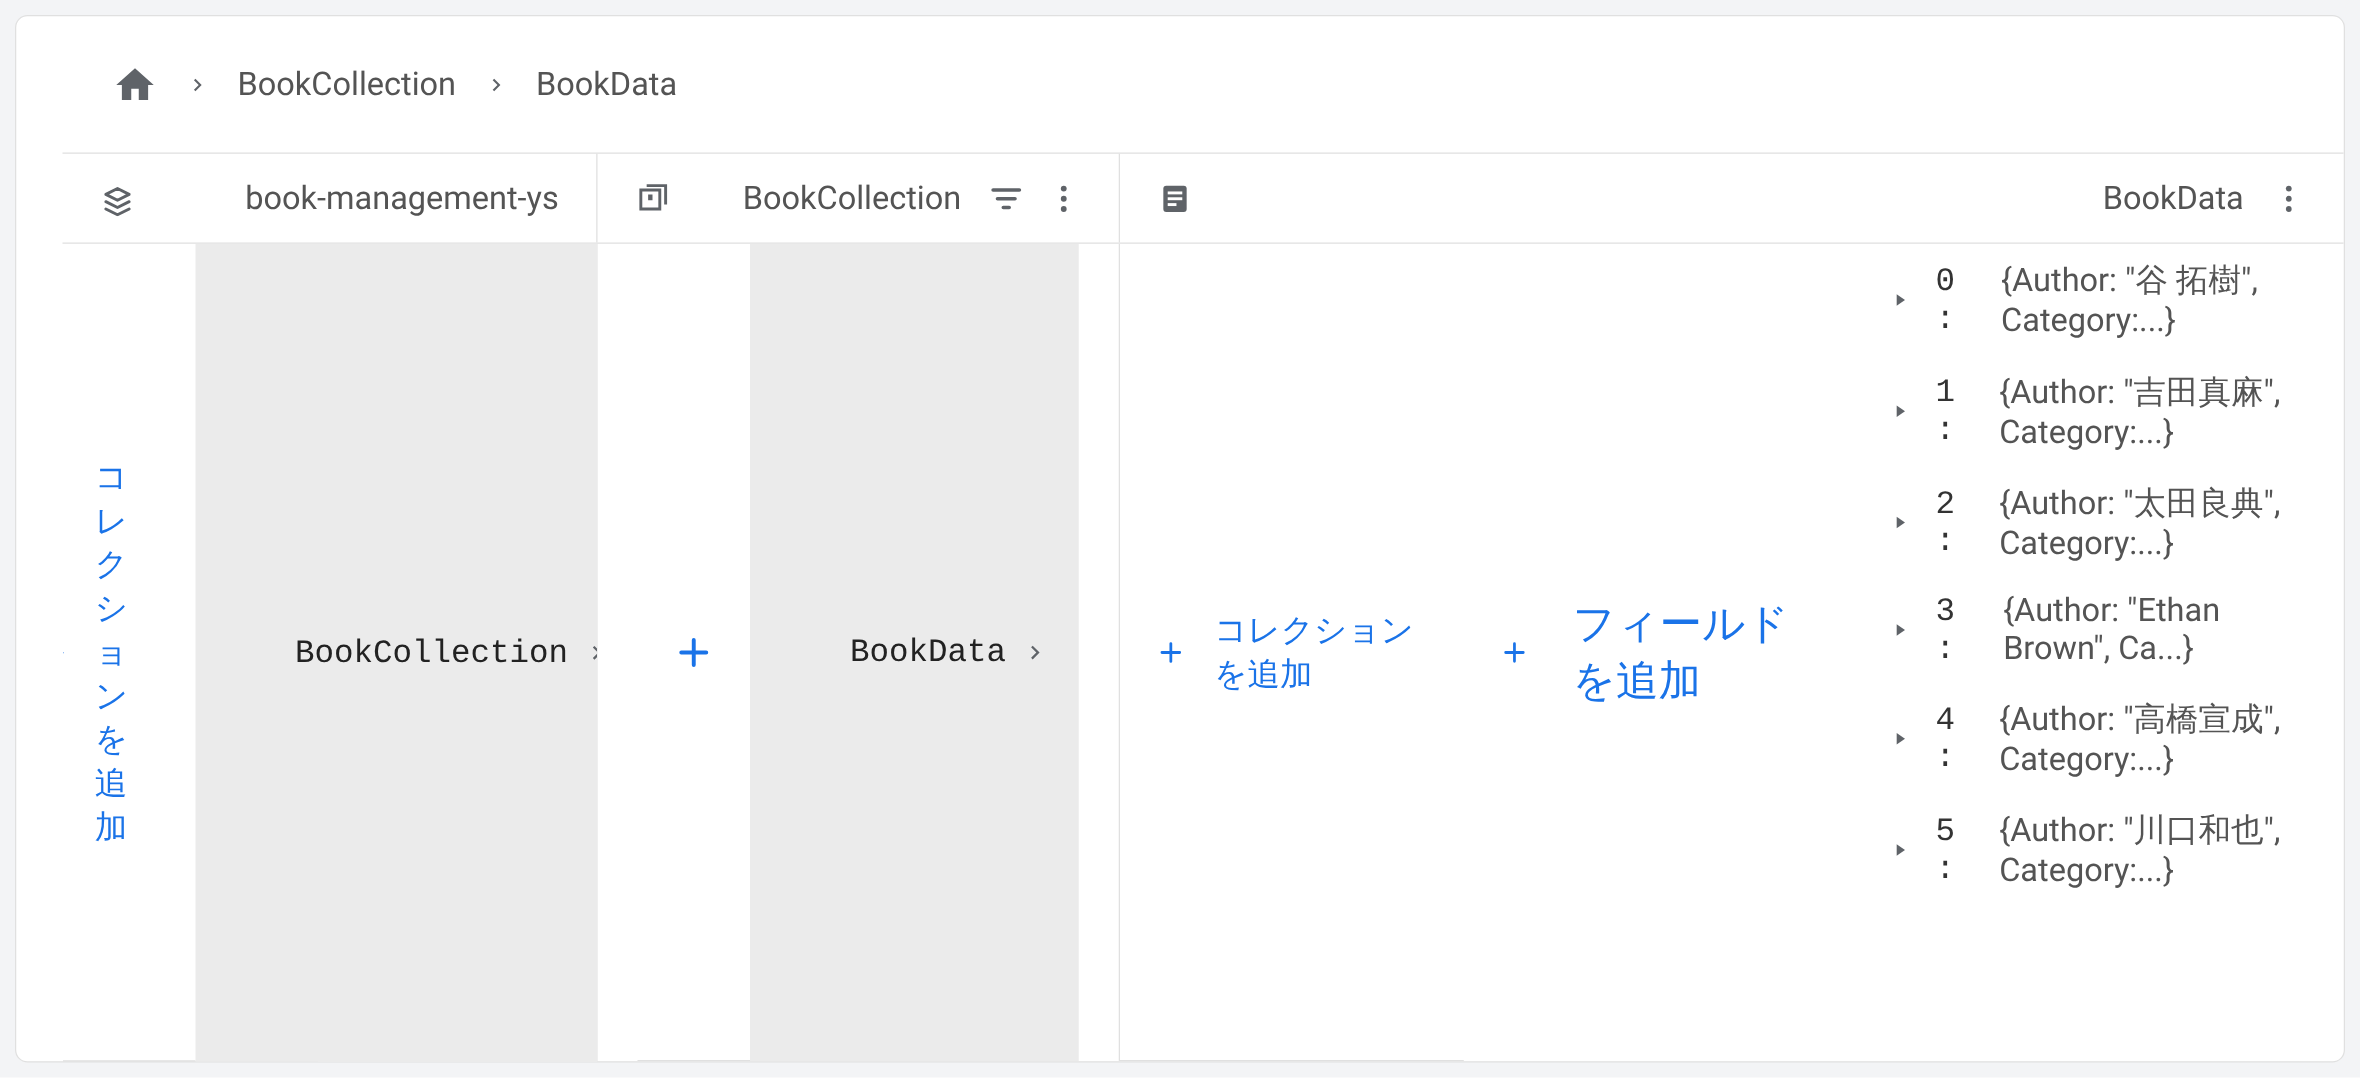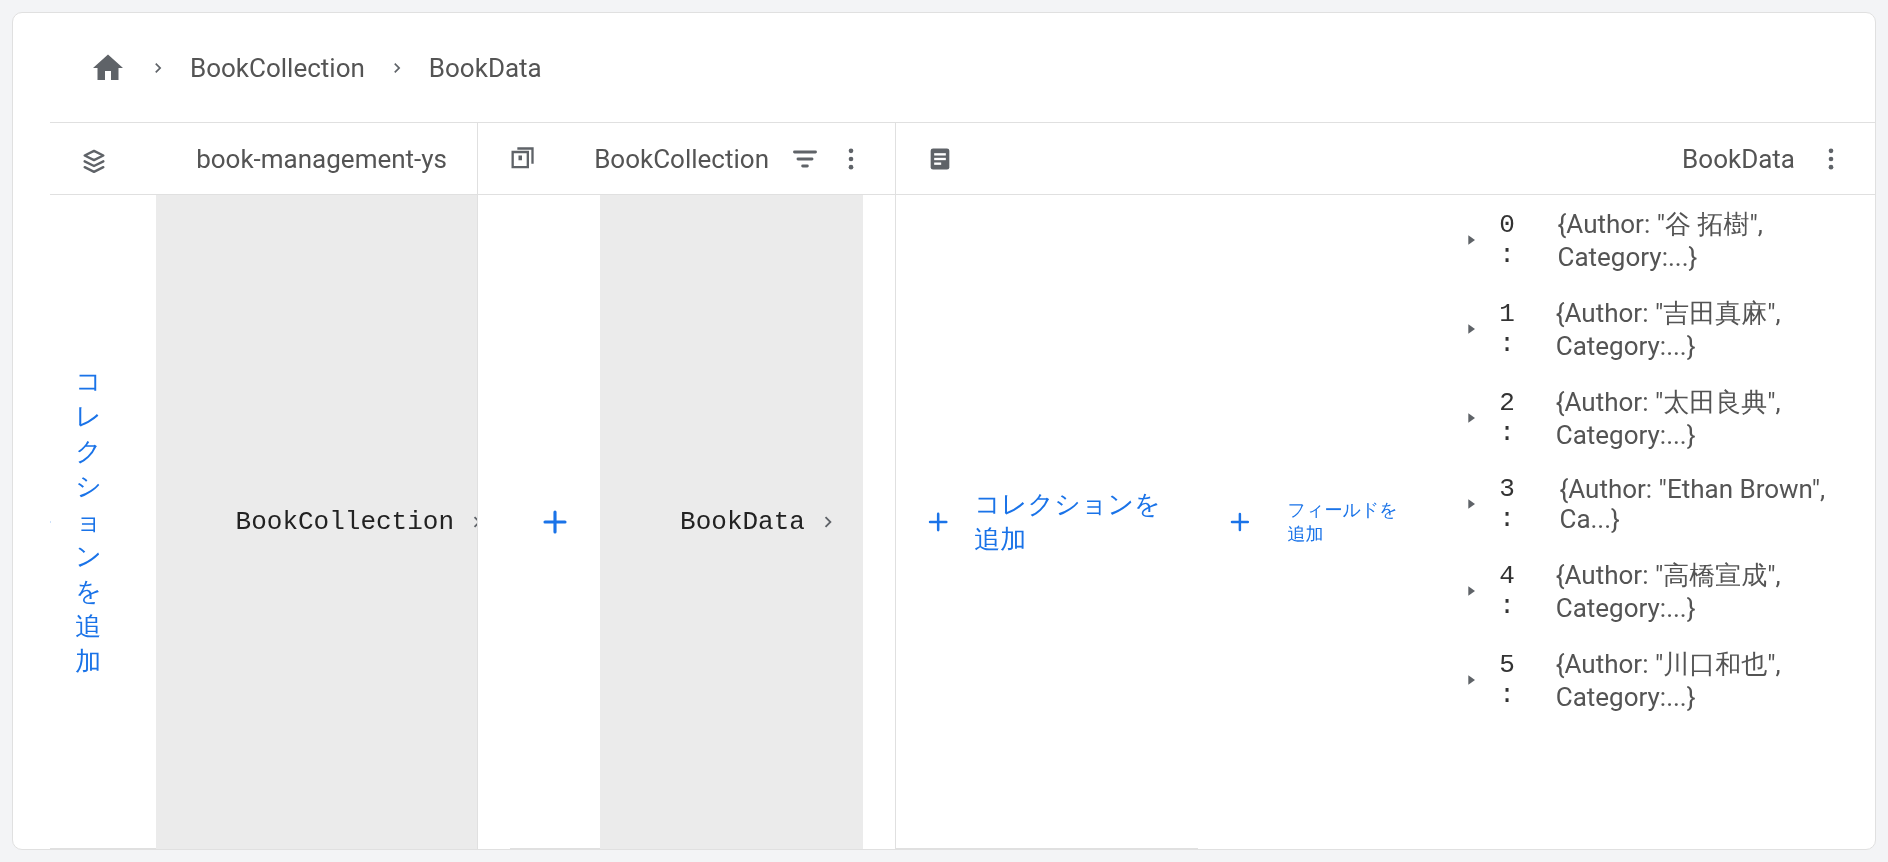--- a/index.html
+++ b/index.html
@@ -110,21 +110,21 @@
   .list-item .label { flex:1; }
   .list-item .chev svg { width: 22px; height: 22px; fill: var(--icon-gray); display:block;}
 
   
   .add-field-row {
     display: flex;
     align-items: center;
     gap: 36px;
     padding: 20px 30px;
     color: var(--accent-blue);
-    font-size: 18px;
+    font-size: 34px;
     cursor: pointer;
   }
   .add-field-row svg { width: 30px; height: 30px; stroke: var(--accent-blue); }
 
   .field-row {
     display: flex;
     align-items: center;
     gap: 20px;
     padding: 12px 30px;
     font-size: 26px;

